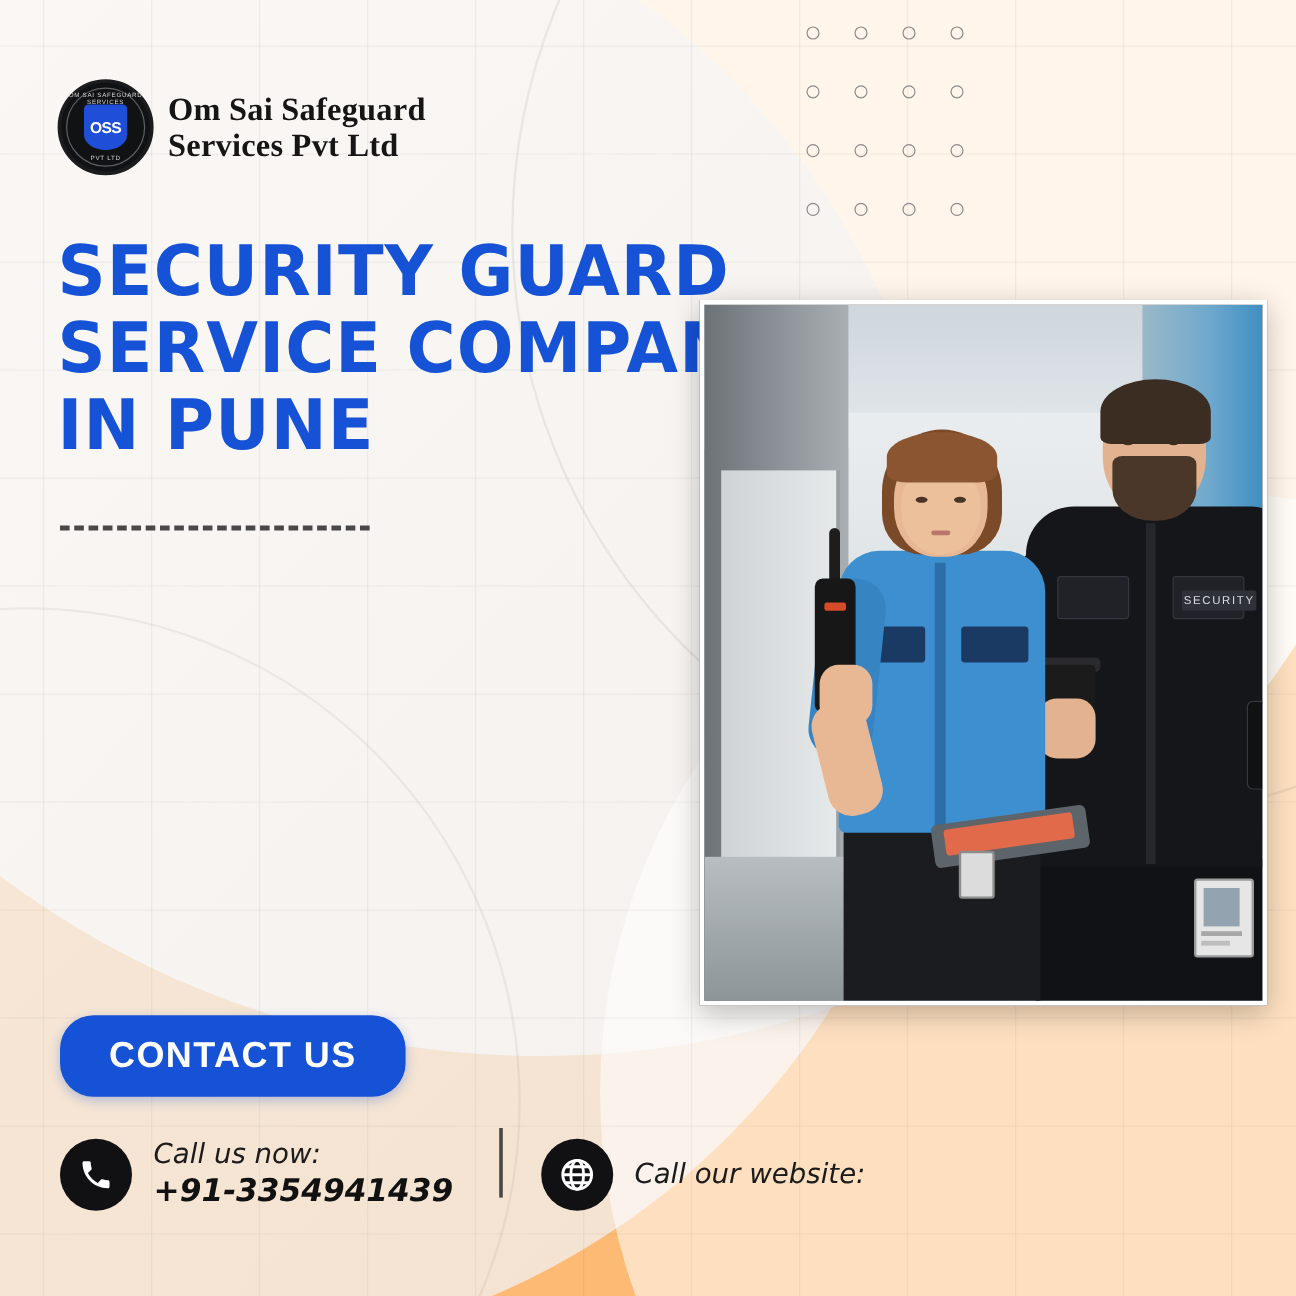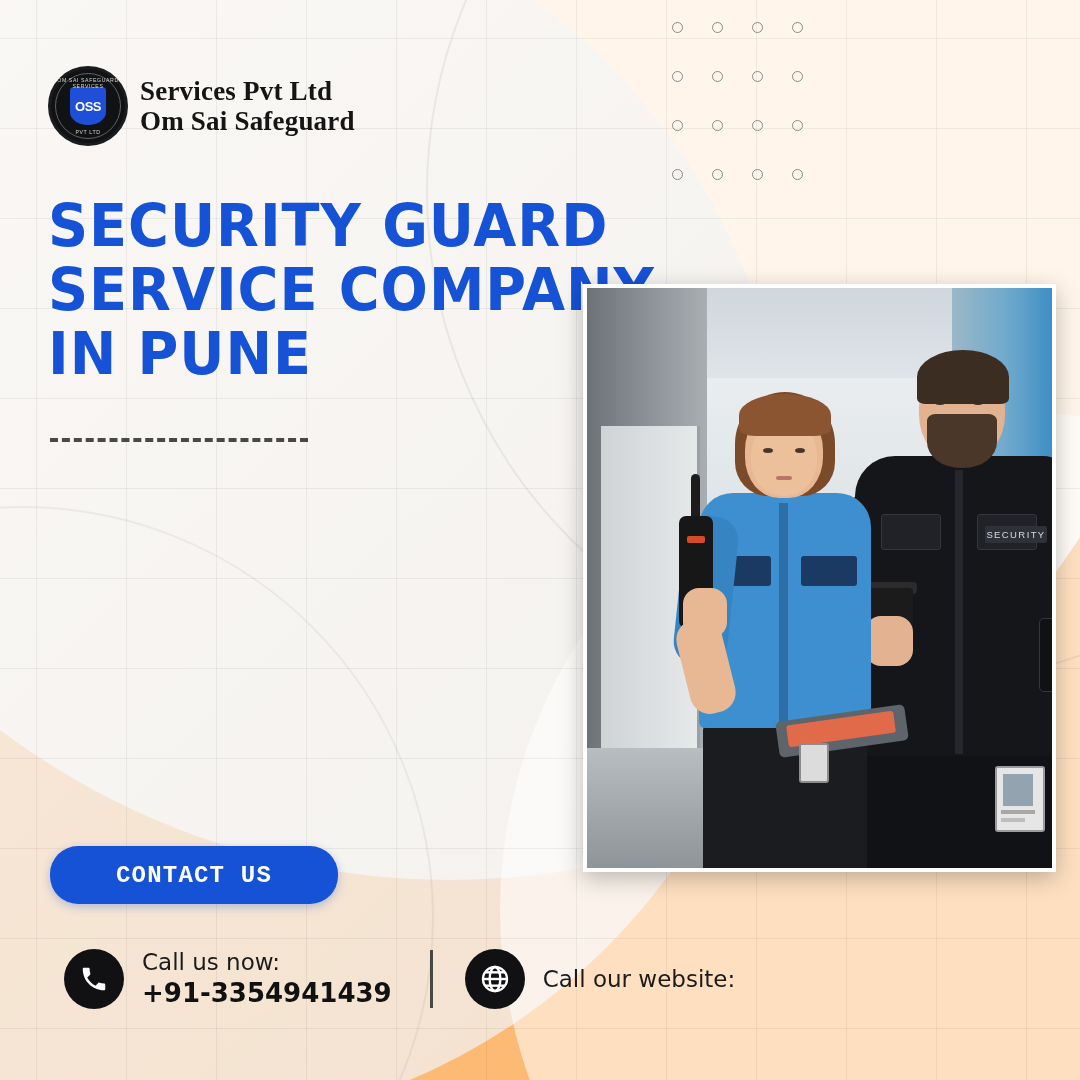--- a/index.html
+++ b/index.html
@@ -203,21 +203,20 @@
   .photo-frame {
     position: absolute;
     left: 583px;
     top: 250px;
     width: 465px;
     height: 580px;
     border: 4px solid #ffffff;
     box-shadow: 0 6px 22px rgba(0,0,0,0.25);
     overflow: hidden;
     background: #2d3136;
-    margin-top: 34px;
   }
   .photo {
     position: absolute;
     inset: 0;
     background:
       linear-gradient(to bottom, #b9c3c9 0%, #cfd6da 40%, #c2c9ce 100%);
     overflow: hidden;
   }
   
   .wall-left {
@@ -422,44 +421,44 @@
     position: absolute; left: 248px; top: 400px; width: 28px; height: 72px;
     background: #141416; border-radius: 5px;
   }
 
   
   .cta-button {
     position: absolute;
     left: 50px;
     top: 846px;
     width: 288px;
-    height: 58px;
+    height: 68px;
     background: #1652d6;
     border-radius: 28px;
     color: #ffffff;
-    font-size: 24px;
+    font-size: 30px;
     font-weight: bold;
     letter-spacing: 1.2px;
     display: flex;
     align-items: center;
     justify-content: center;
-    font-family: Liberation Mono, monospace;
+    font-family: Liberation Sans, sans-serif;
     box-shadow: 0 3px 10px rgba(22,82,214,0.3);
     cursor: pointer;
   }
 
   
   .footer {
     position: absolute;
-    left: 64px;
+    left: 50px;
     top: 940px;
     width: 980px;
     height: 78px;
     display: flex;
-    align-items: center;
+    font-style: italic;
   }
   .footer-block {
     display: flex;
     align-items: center;
     gap: 18px;
   }
   .circle-icon {
     width: 60px;
     height: 60px;
     border-radius: 50%;
@@ -522,22 +521,22 @@
   </div>
 
   <div class="logo-wrap">
     <div class="logo-badge">
       <div class="ring-text"></div>
       <div class="ring-top">OM SAI SAFEGUARD SERVICES</div>
       <div class="inner-shield">OSS</div>
       <div class="ring-bottom">PVT LTD</div>
     </div>
     <div class="logo-text">
+      <div>Om Sai Safeguard</div>
       <div>Services Pvt Ltd</div>
-      <div>Om Sai Safeguard</div>
     </div>
   </div>
 
   <div class="headline">
     <span class="line">Security Guard</span>
     <span class="line">Service Company</span>
     <span class="line">In Pune</span>
   </div>
 
   <div class="dash-divider"></div>

